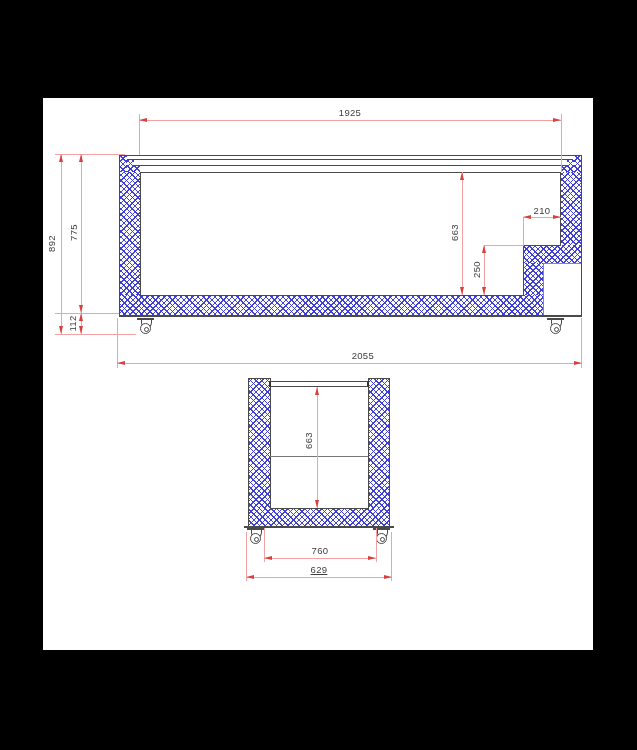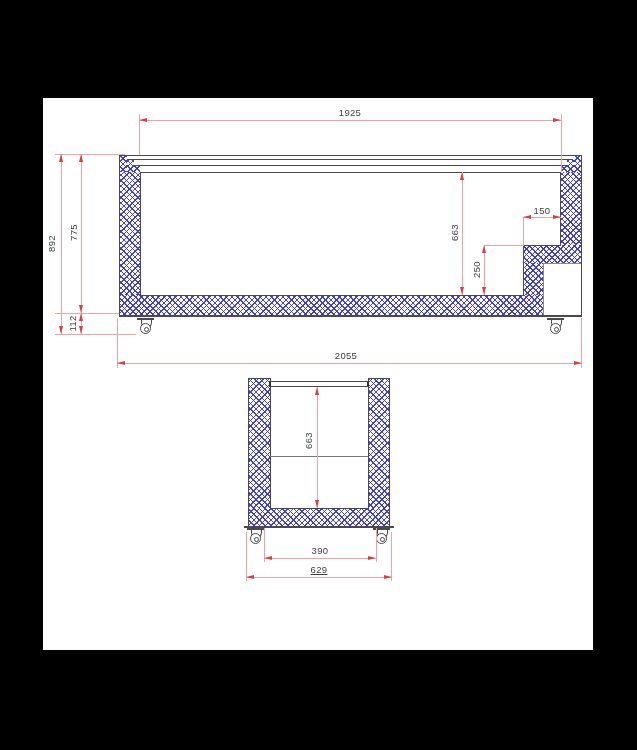--- a/index.html
+++ b/index.html
@@ -116,28 +116,28 @@
     <div class="rl" style="left:441px;top:147px;width:40px;height:1px;"></div>
     <div class="rl" style="left:441px;top:147px;width:1px;height:50px;"></div>
     <div class="ar u" style="left:439px;top:147px;"></div>
     <div class="ar d" style="left:439px;top:189px;"></div>
     <div class="vlab" style="left:413px;top:166px;">250</div>
 
     <div class="rl" style="left:480px;top:119px;width:1px;height:29px;"></div>
     <div class="rl" style="left:480px;top:119px;width:38px;height:1px;"></div>
     <div class="ar l" style="left:480px;top:117px;"></div>
     <div class="ar r" style="left:510px;top:117px;"></div>
-    <div class="lab" style="left:477px;top:107px;">150</div>
+    <div class="lab" style="left:477px;top:107px;">210</div>
 
     <div class="rl" style="left:74px;top:220px;width:1px;height:50px;"></div>
     <div class="rl" style="left:538px;top:220px;width:1px;height:50px;"></div>
     <div class="rl" style="left:74px;top:265px;width:465px;height:1px;"></div>
     <div class="ar l" style="left:74px;top:263px;"></div>
     <div class="ar r" style="left:531px;top:263px;"></div>
-    <div class="lab" style="left:281px;top:252px;">2055</div>
+    <div class="lab" style="left:287px;top:252px;text-align:right;">2055</div>
   </div>
 
   <div>
 
     <div class="h" style="left:205px;top:280px;width:22px;height:148px;"></div>
     <div class="h" style="left:325px;top:280px;width:22px;height:148px;"></div>
     <div class="h" style="left:205px;top:410px;width:142px;height:18px;"></div>
 
     <div class="ln" style="left:205px;top:280px;width:22px;height:1px;"></div>
     <div class="ln" style="left:325px;top:280px;width:22px;height:1px;"></div>
@@ -169,21 +169,21 @@
     <div class="rl" style="left:274px;top:289px;width:1px;height:121px;"></div>
     <div class="ar u" style="left:272px;top:289px;"></div>
     <div class="ar d" style="left:272px;top:402px;"></div>
     <div class="vlab" style="left:245px;top:337px;">663</div>
 
     <div class="rl" style="left:221px;top:430px;width:1px;height:34px;"></div>
     <div class="rl" style="left:333px;top:430px;width:1px;height:34px;"></div>
     <div class="rl" style="left:221px;top:460px;width:112px;height:1px;"></div>
     <div class="ar l" style="left:221px;top:458px;"></div>
     <div class="ar r" style="left:325px;top:458px;"></div>
-    <div class="lab" style="left:255px;top:447px;">390</div>
+    <div class="lab" style="left:255px;top:447px;">760</div>
 
     <div class="rl" style="left:203px;top:434px;width:1px;height:49px;"></div>
     <div class="rl" style="left:348px;top:434px;width:1px;height:49px;"></div>
     <div class="rl" style="left:203px;top:479px;width:146px;height:1px;"></div>
     <div class="ar l" style="left:203px;top:477px;"></div>
     <div class="ar r" style="left:341px;top:477px;"></div>
     <div class="lab" style="left:254px;top:466px;text-decoration:underline;">629</div>
   </div>
 
 </div>

